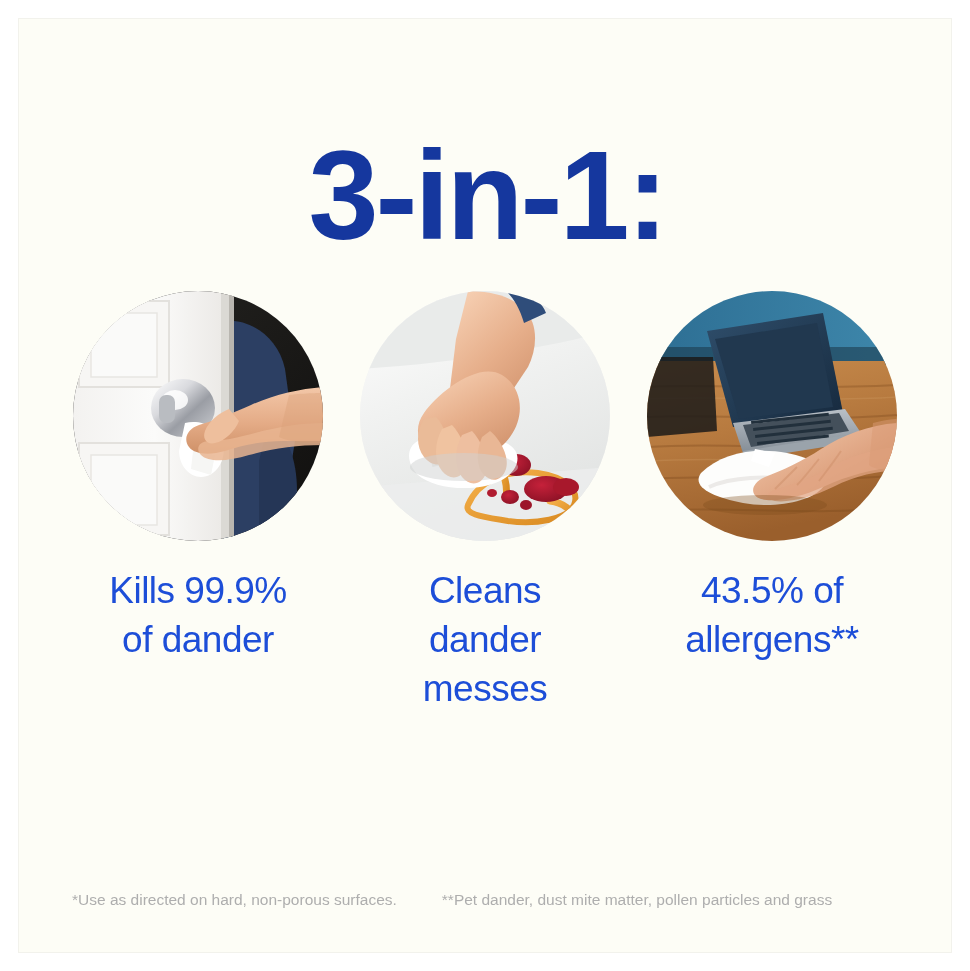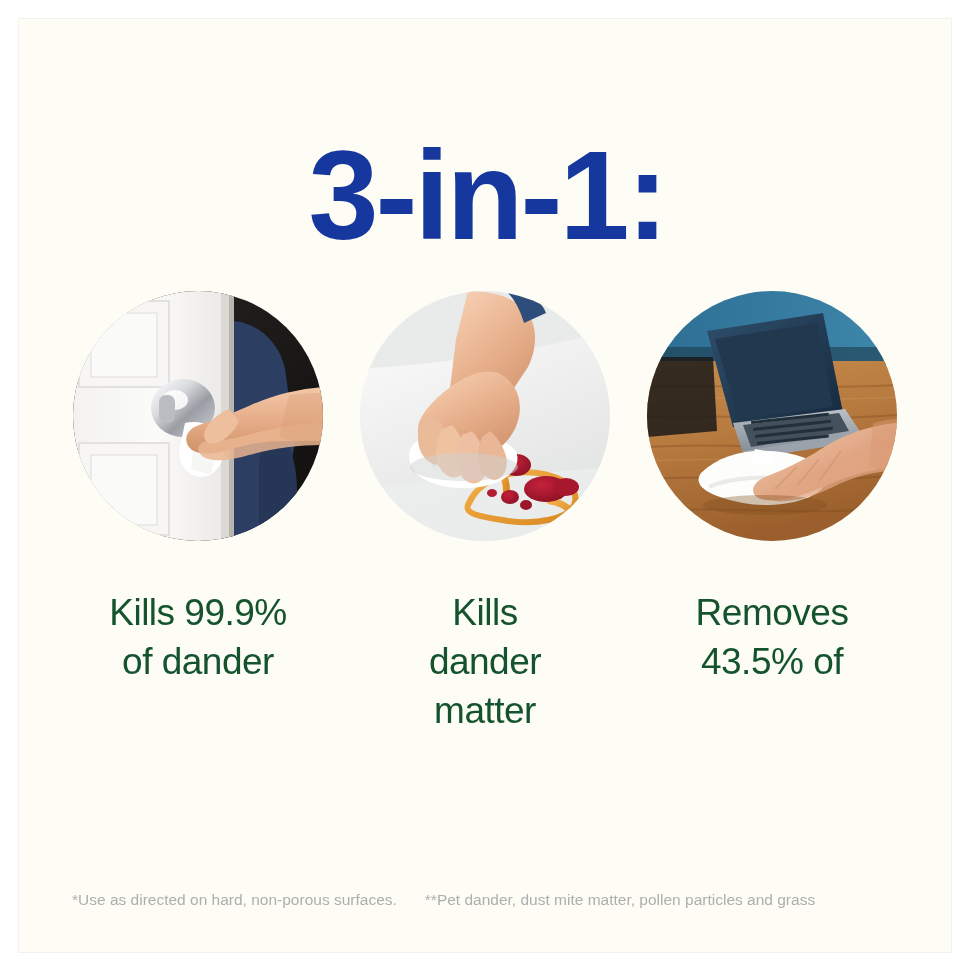--- a/index.html
+++ b/index.html
@@ -74,23 +74,23 @@
     overflow: hidden;
     background: #f4f4f2;
   }
   .photo svg {
     display: block;
     width: 250px;
     height: 250px;
   }
 
   .caption {
-    margin-top: 48px;
+    margin-top: 26px;
     text-align: center;
-    color: #14532d;
+    color: #1d4ed8;
     font-family: "Liberation Sans", sans-serif;
     font-size: 37px;
     line-height: 1.32;
     font-weight: normal;
     letter-spacing: -0.5px;
   }
   .caption .line { display: block; white-space: nowrap; }
 
   
   .footnotes {
@@ -98,20 +98,21 @@
     left: 54px;
     right: 30px;
     bottom: 43px;
     color: #aeaeae;
     font-family: "Liberation Sans", sans-serif;
     font-size: 15.5px;
     line-height: 1.2;
     white-space: nowrap;
     display: flex;
     align-items: baseline;
+    gap: 17px;
   }
   .footnotes .fn-1 { margin-right: 28px; }
 </style>
 </head>
 <body>
 
 <div class="poster">
   <div class="canvas">
 
     <div class="headline">3-in-1:</div>
@@ -231,23 +232,23 @@
             <path d="M82 138 C74 152 74 170 82 180 C90 190 102 188 106 176 C110 162 100 142 92 134 Z" fill="#f0c3a0"></path>
             <path d="M102 144 C94 158 94 176 102 186 C110 196 122 194 126 182 C130 168 120 148 112 140 Z" fill="#eebfa0"></path>
             <path d="M122 146 C116 160 116 176 124 184 C132 192 142 190 146 178 C150 164 138 146 130 140 Z" fill="#e9b795"></path>
 
             <path d="M152 0 C168 2 182 10 186 22 L164 32 C160 18 154 8 148 2 Z" fill="#2f4d7a"></path>
 
             <ellipse cx="104" cy="176" rx="54" ry="14" fill="#cfd2d1" opacity="0.5"></ellipse>
           </svg>
         </div>
         <div class="caption">
-          <span class="line">Kills</span>
+          <span class="line">Cleans</span>
           <span class="line">dander</span>
-          <span class="line">matter</span>
+          <span class="line">messes</span>
         </div>
       </div>
 
       <div class="benefit">
         <div class="photo">
           <svg viewBox="0 0 250 250" xmlns="http://www.w3.org/2000/svg">
             <defs>
               <linearGradient id="woodG" x1="0" y1="0" x2="0.3" y2="1">
                 <stop offset="0%" stop-color="#c98d4e"></stop>
                 <stop offset="45%" stop-color="#b77a3f"></stop>
@@ -316,22 +317,22 @@
               <path d="M172 168 C164 178 156 188 150 194"></path>
               <path d="M194 160 C186 172 178 182 172 190"></path>
             </g>
 
             <path d="M226 132 C240 128 250 128 250 128 L250 180 C238 180 228 178 222 174 Z" fill="#d99a74" opacity="0.5"></path>
 
             <ellipse cx="118" cy="214" rx="62" ry="10" fill="#7e4c1c" opacity="0.35"></ellipse>
           </svg>
         </div>
         <div class="caption">
-          <span class="line">Removes</span>
           <span class="line">43.5% of</span>
+          <span class="line">allergens**</span>
         </div>
       </div>
 
     </div>
 
     <div class="footnotes">
       <span class="fn-1">*Use as directed on hard, non-porous surfaces.</span>
       <span class="fn-2">**Pet dander, dust mite matter, pollen particles and grass</span>
     </div>
 

